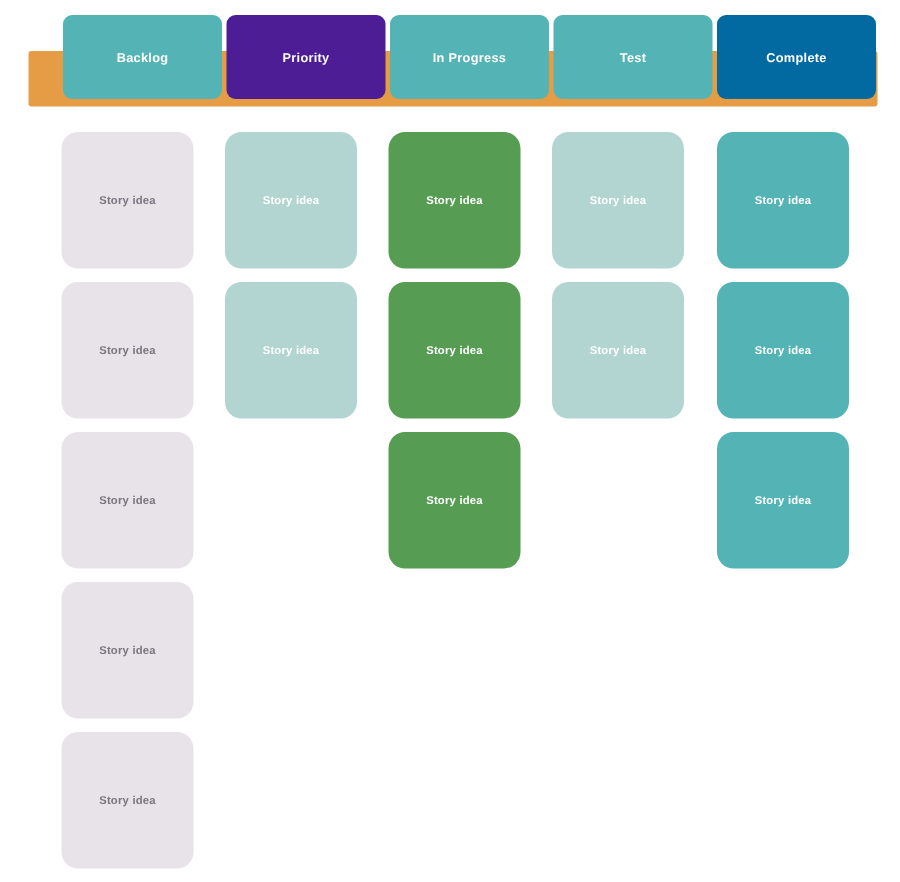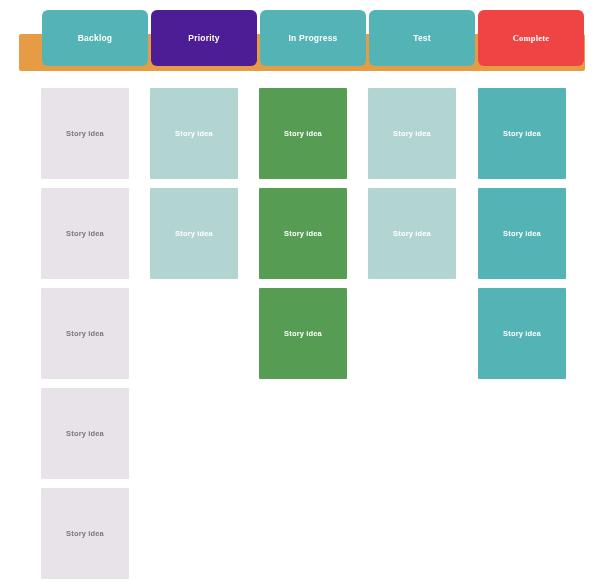--- a/index.html
+++ b/index.html
@@ -73,21 +73,21 @@
   }
 
   .card {
     position: absolute;
     width: 88px;
     height: 91px;
     display: flex;
     align-items: center;
     justify-content: center;
     box-sizing: border-box;
-    border-radius: 1px;
+    border-radius: 11px;
   }
   .card-label {
     font-size: 7.5px;
     font-weight: bold;
     letter-spacing: 0.15px;
     text-align: center;
     user-select: none;
   }
 
   
@@ -137,21 +137,21 @@
       </div>
       <div class="col-header" style="left: 151px; background: #4c1d95;">
         <span class="col-header-label">Priority</span>
       </div>
       <div class="col-header" style="left: 369px; background: rgb(83, 179, 181);">
         <span class="col-header-label">Test</span>
       </div>
       <div class="col-header" style="left: 260px; background: rgb(83, 179, 181);">
         <span class="col-header-label">In Progress</span>
       </div>
-      <div class="col-header" style="left: 478px; background: #ef4444; font-family: Liberation Serif, serif;">
+      <div class="col-header" style="left: 478px; background: #0369a1;">
         <span class="col-header-label">Complete</span>
       </div>
     </div>
 
   <div class="cards-layer">
       <div class="card" style="left: 41px; top: 88px; background: rgb(232, 227, 232);">
         <span class="card-label" style="color: rgb(122, 117, 128);">Story idea</span>
       </div>
       <div class="card" style="left: 41px; top: 188px; background: rgb(232, 227, 232);">
         <span class="card-label" style="color: rgb(122, 117, 128);">Story idea</span>

